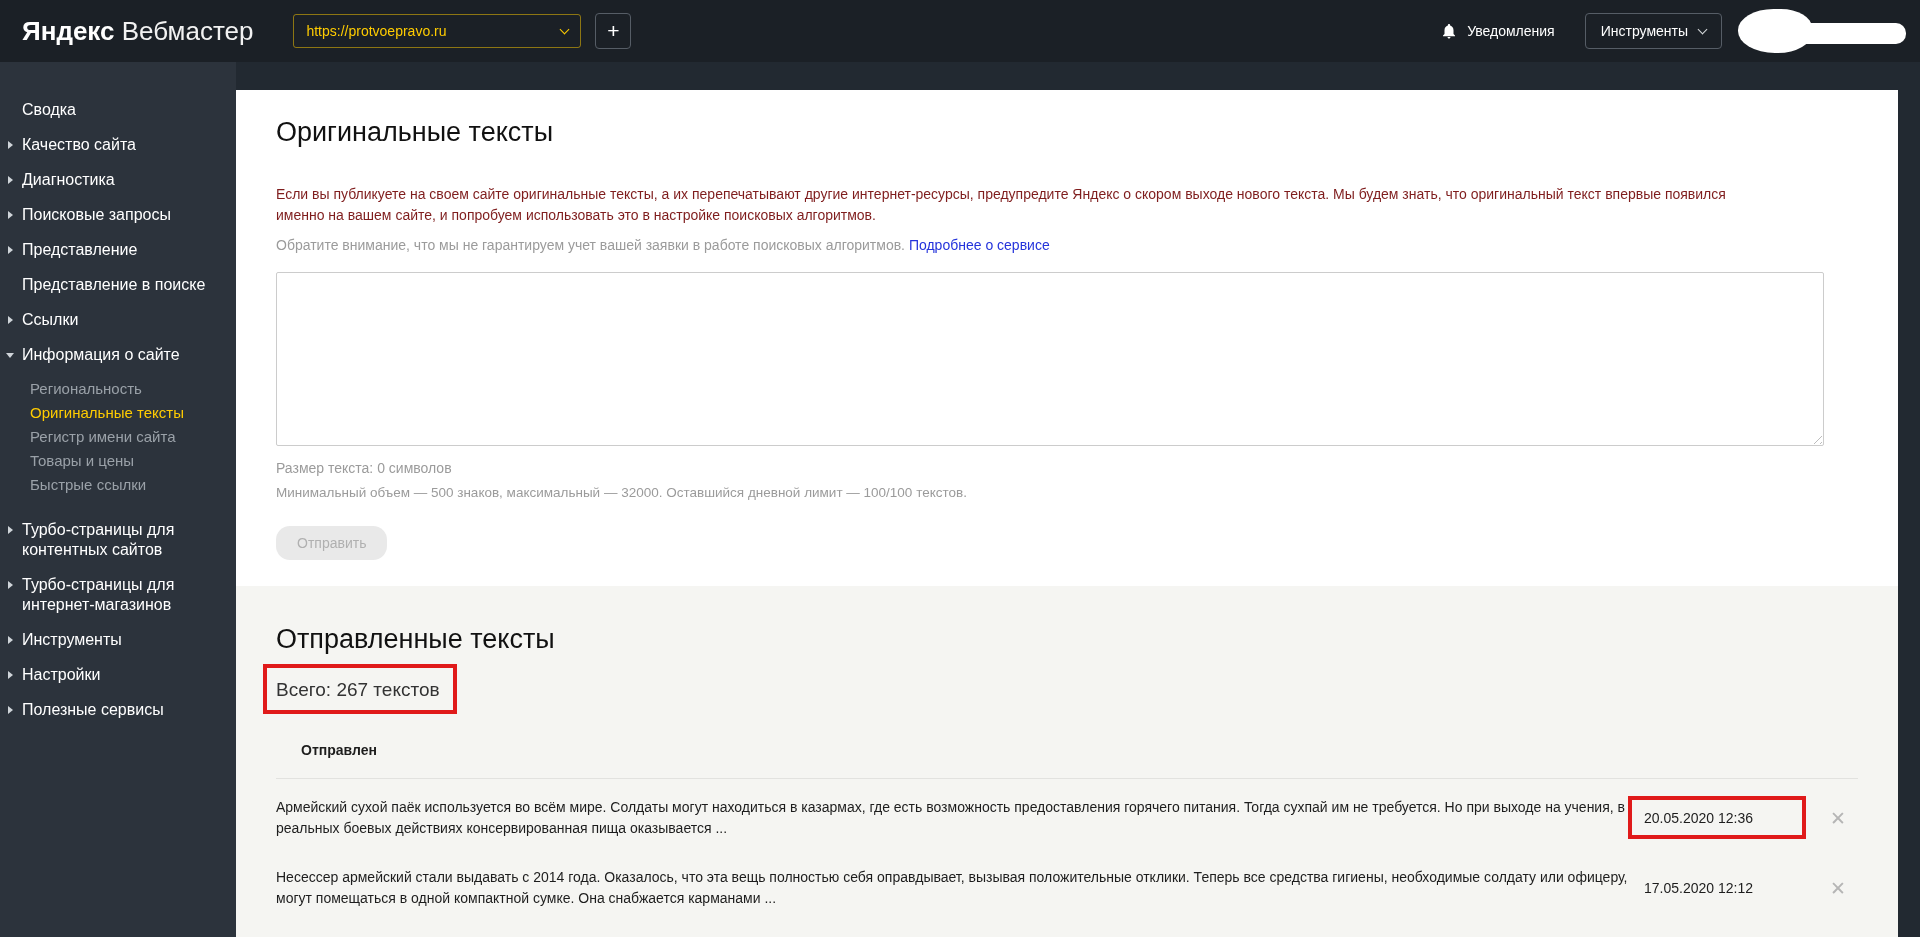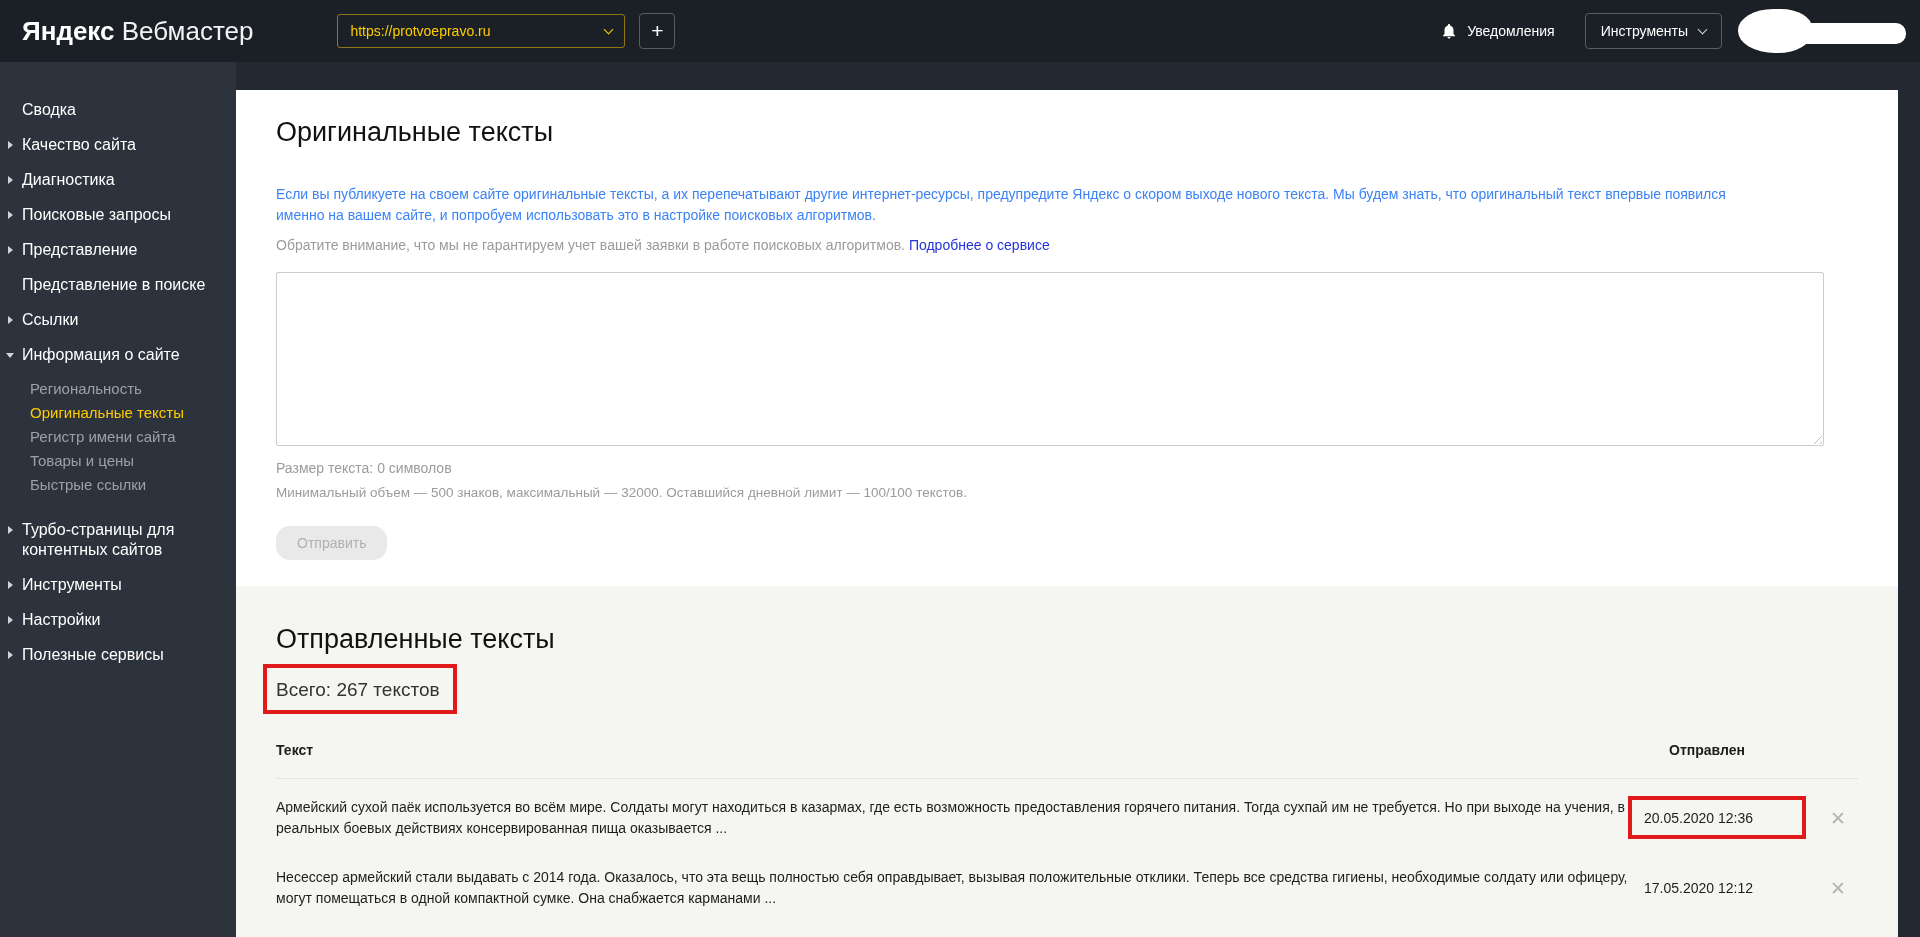--- a/index.html
+++ b/index.html
@@ -2,21 +2,21 @@
 <html><head>
 <meta charset="utf-8">
 <style>
   * { box-sizing: border-box; }
   html,body { margin:0; padding:0; width:1920px; height:937px; overflow:hidden;
     font-family:"Liberation Sans", sans-serif; background:#222931; }
 
   
   .header { height:62px; background:#1b2026; display:flex; align-items:center;
     padding:0 14px 0 22px; }
-  .logo { font-size:26px; color:#fff; white-space:nowrap; margin-right:84px; }
+  .logo { font-size:26px; color:#fff; white-space:nowrap; margin-right:40px; }
   .logo .brand { font-weight:700; }
   .logo .product { font-weight:400; color:#f2f2f2; }
   .site-select { display:flex; align-items:center; justify-content:space-between;
     width:288px; height:34px; border:1px solid rgba(255,204,0,.5); border-radius:3px;
     padding:0 12px; color:#ffcc00; font-size:14px; cursor:pointer; background:transparent;text-align:right; }
   .chev { width:7px; height:7px; border-right:1.5px solid currentColor;
     border-bottom:1.5px solid currentColor; transform:rotate(45deg); margin-top:-4px; }
   .chev-y { color:#ffcc00; }
   .chev-w { color:#d6d9dc; }
   .add-btn { width:36px; height:36px; margin-left:14px; background:transparent;
@@ -48,21 +48,21 @@
     border-right:4px solid transparent; }
   .nav-sub { margin:12px 0 27px; }
   .nav-sub-item { color:#9aa1a8; font-size:15px; line-height:17px; margin-bottom:7px;
     padding-left:20px; cursor:pointer; }
   .nav-sub-item.active { color:#ffcc00; }
   .gap-before { margin-top:12px; }
 
   
   .card-white { background:#fff; padding:27px 40px 26px 40px; }
   .page-title { font-size:27px; font-weight:400; color:#111; margin:0 0 36px 0; }
-  .intro { color:#3b82f6; font-size:14px; line-height:21px; max-width:1495px; margin:0 0 9px 0; }
+  .intro { color:#7f1d1d; font-size:14px; line-height:21px; max-width:1495px; margin:0 0 9px 0; }
   .note { color:#9b9b9b; font-size:14px; line-height:21px; margin:0 0 16px 0; }
   .note a { color:#2433db; text-decoration:none; cursor:pointer; }
   .ta-wrap { position:relative; width:1548px; }
   textarea.orig-text { display:block; width:1548px; height:174px; border:1px solid #ccc;
     border-radius:2px; resize:none; padding:8px 10px; font-family:"Liberation Sans",sans-serif;
     font-size:14px; outline:none; }
   .grip { position:absolute; right:2px; bottom:2px; width:12px; height:12px;
     background:repeating-linear-gradient(135deg, transparent 0 3px, #bdbdbd 3px 4px);
     clip-path:polygon(100% 0, 100% 100%, 0 100%); pointer-events:none; }
   .size-label { color:#9b9b9b; font-size:14px; margin:14px 0 0 0; }
@@ -128,20 +128,21 @@
     <div class="nav-item"><span class="tri tri-r"></span><span>Ссылки</span></div>
     <div class="nav-item"><span class="tri tri-d"></span><span>Информация о сайте</span></div>
     <div class="nav-sub">
       <div class="nav-sub-item">Региональность</div>
       <div class="nav-sub-item active">Оригинальные тексты</div>
       <div class="nav-sub-item">Регистр имени сайта</div>
       <div class="nav-sub-item">Товары и цены</div>
       <div class="nav-sub-item">Быстрые ссылки</div>
     </div>
     <div class="nav-item"><span class="tri tri-r"></span><span>Турбо-страницы для контентных сайтов</span></div>
+    <div class="nav-item gap-before"><span class="tri tri-r"></span><span>Турбо-страницы для интернет-магазинов</span></div>
     <div class="nav-item gap-before"><span class="tri tri-r"></span><span>Инструменты</span></div>
     <div class="nav-item gap-before"><span class="tri tri-r"></span><span>Настройки</span></div>
     <div class="nav-item gap-before"><span class="tri tri-r"></span><span>Полезные сервисы</span></div>
   </nav>
 
   <main class="main">
     <section class="card-white">
       <h1 class="page-title">Оригинальные тексты</h1>
       <p class="intro">Если вы публикуете на своем сайте оригинальные тексты, а их перепечатывают другие интернет-ресурсы, предупредите Яндекс о скором выходе нового текста. Мы будем знать, что оригинальный текст впервые появился именно на вашем сайте, и попробуем использовать это в настройке поисковых алгоритмов.</p>
       <p class="note"><span>Обратите внимание, что мы не гарантируем учет вашей заявки в работе поисковых алгоритмов. </span><a>Подробнее о сервисе</a></p>
@@ -154,21 +155,20 @@
       <button class="submit-btn" disabled="">Отправить</button>
     </section>
 
     <section class="card-gray">
       <h2 class="sent-title">Отправленные тексты</h2>
       <div class="total-wrap">
         <span class="total-text">Всего: 267 текстов</span>
         <div class="red-box total"></div>
       </div>
       <div class="thead">
-        <div class="col-text">Текст</div>
         <div class="col-date">Отправлен</div>
       </div>
 
       <div class="trow">
         <div class="row-text">Армейский сухой паёк используется во всём мире. Солдаты могут находиться в казармах, где есть возможность предоставления горячего питания. Тогда сухпай им не требуется. Но при выходе на учения, в реальных боевых действиях консервированная пища оказывается ...</div>
         <div class="date-cell">
           <span>20.05.2020 12:36</span>
           <div class="red-box date"></div>
         </div>
         <div class="del-btn">✕</div>

